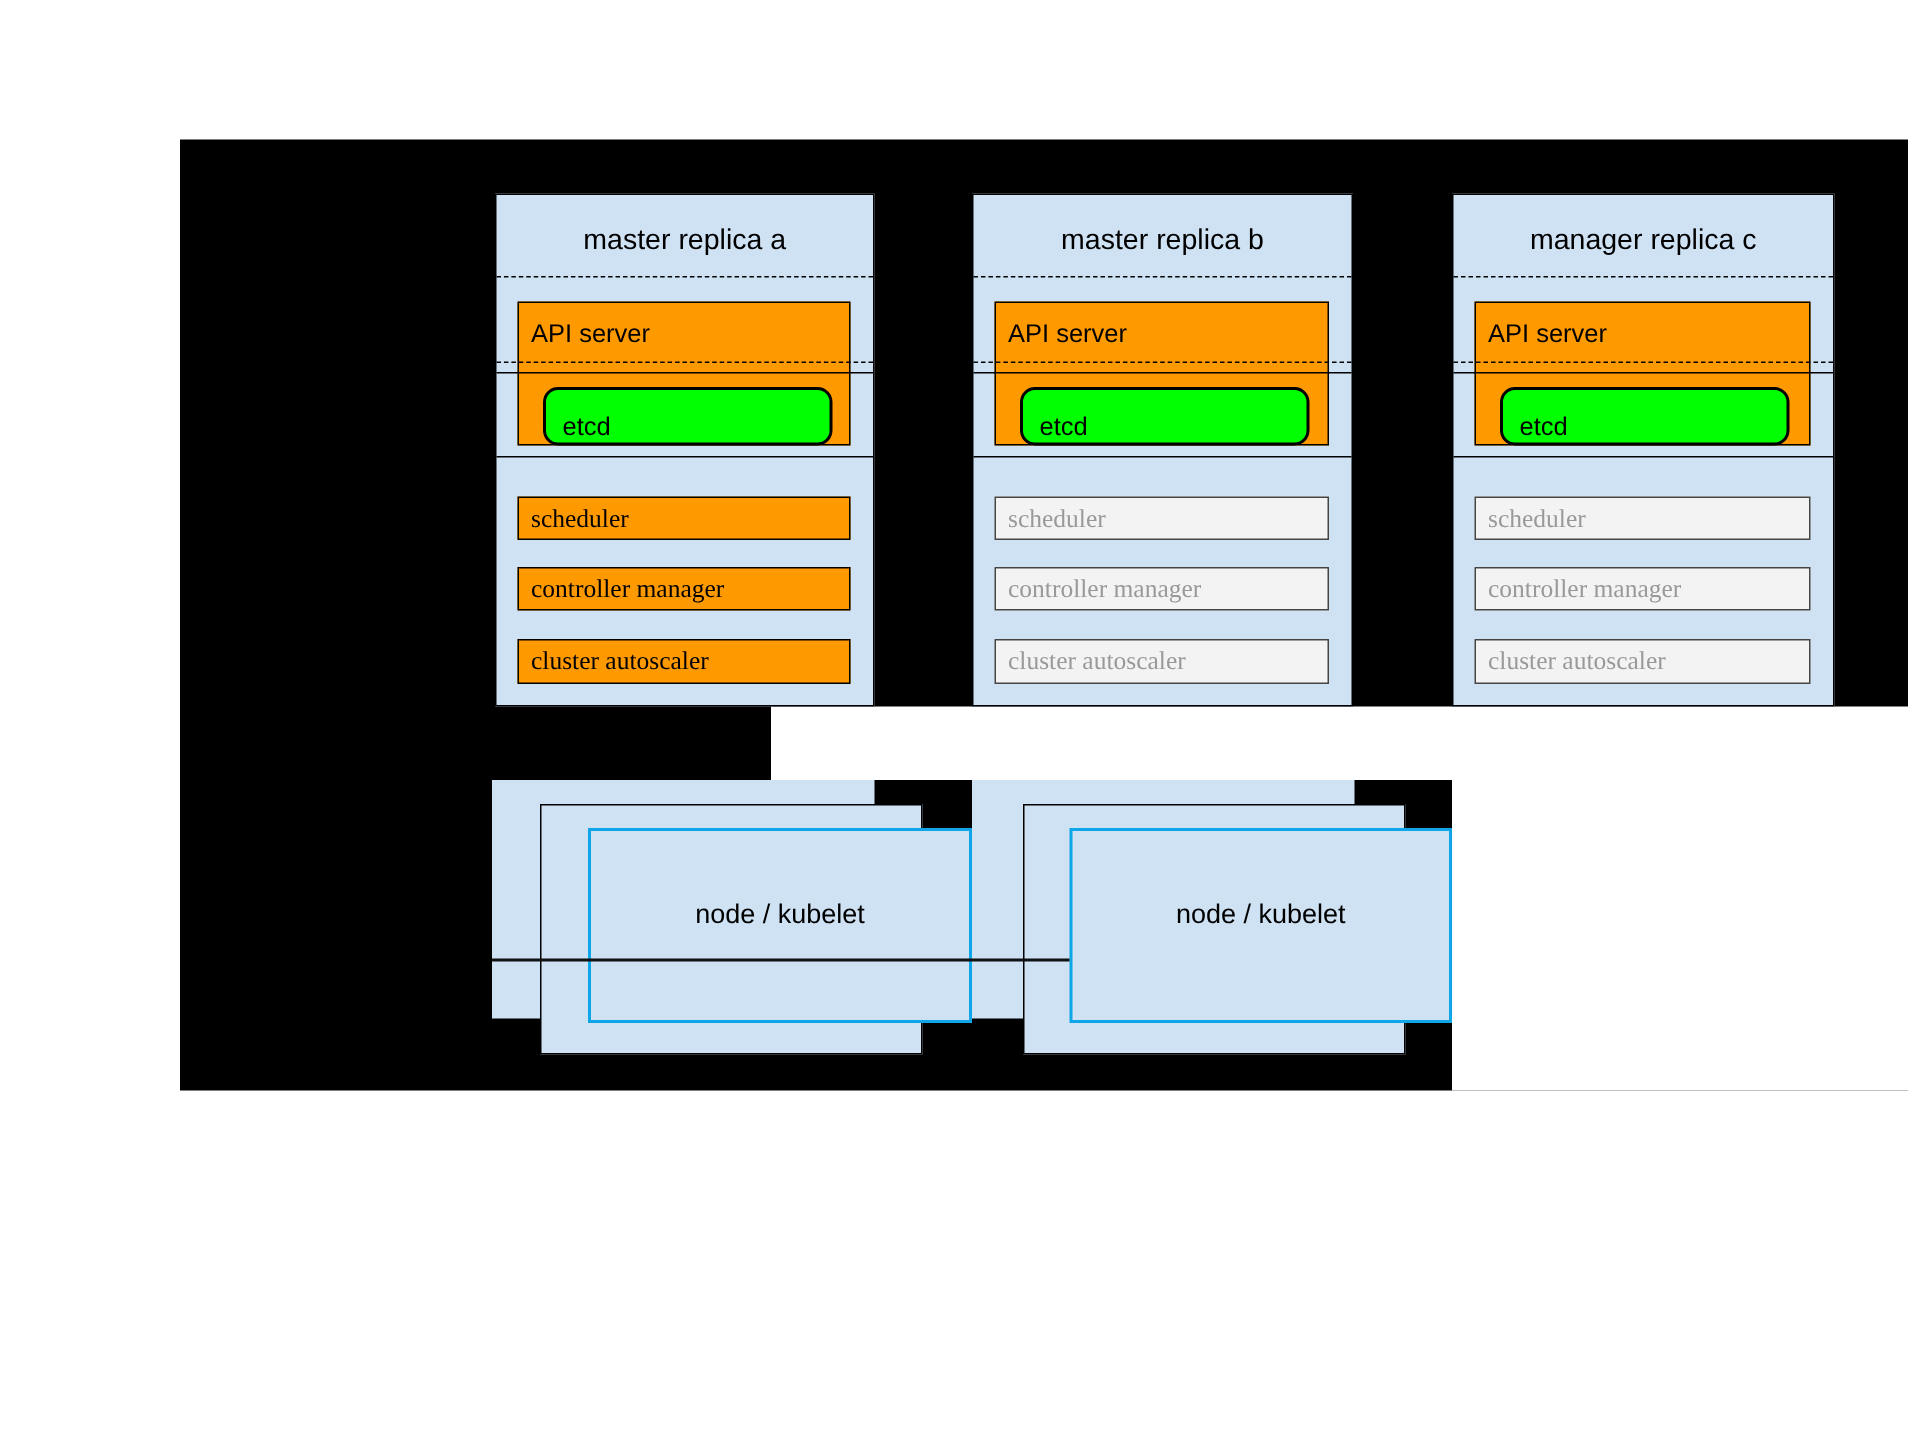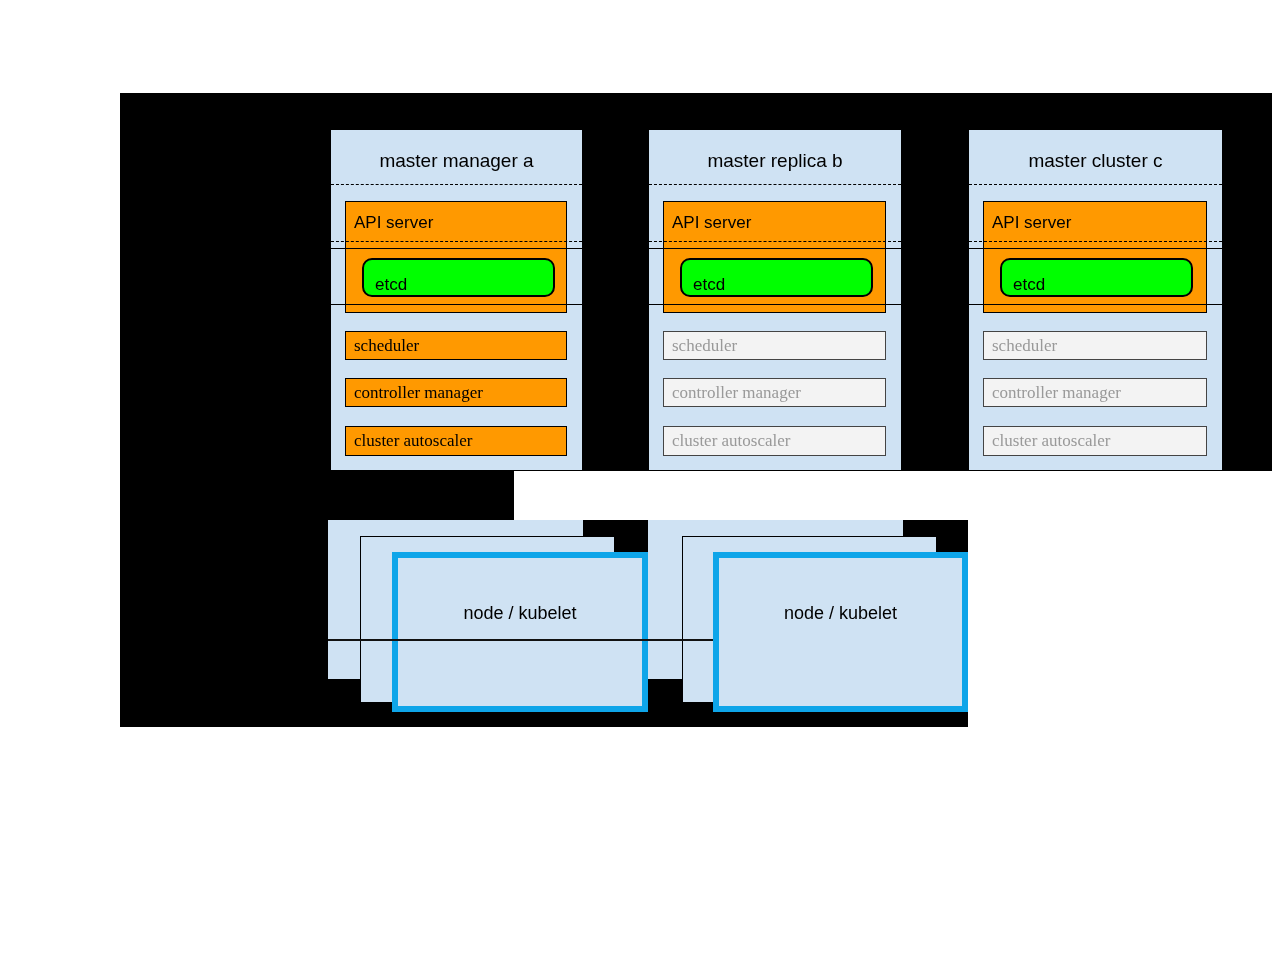--- a/index.html
+++ b/index.html
@@ -16,53 +16,53 @@
   .white-right{ left:968px; top:520px; width:304px;  height:207px; background:#ffffff; }
 
   
   .master { top:129px; height:342px; background:#cfe2f3; border:1px solid #000; }
   .m-title { position:absolute; top:20px; left:0; right:0; text-align:center;
              font-size:19px; line-height:22px; }
   .hline  { position:absolute; left:0; right:0; height:0; }
   .hline.dashed { border-top:1px dashed #000; }
   .hline.solid  { border-top:1px solid  #000; }
 
-  .api-box { position:absolute; left:14px; right:15px; top:71px; height:112px;
+  .api-box { position:absolute; left:14px; right:15px; top:71px; height:96px;
              background:#ff9900; border:1px solid #000; }
   .api-label { position:absolute; top:11px; left:8px; font-size:17px; line-height:20px; }
   .etcd { position:absolute; left:16px; top:56px; width:193px; height:39px;
           background:#00ff00; border:2px solid #000; border-radius:10px;
           display:flex; align-items:flex-end; padding-left:11px; font-size:17px; }
 
   .comp { position:absolute; left:14px; right:15px; height:29px;
           background:#ff9900; border:1px solid #000;
           display:flex; align-items:center; padding-left:8px; font-size:17px;font-family:Liberation Serif, serif; }
   .master.standby .comp { background:#f3f3f3; border:1px solid #444444; color:#999999; }
 
   
   .nback  { background:#cfe2f3; width:255px; height:159px; top:520px; z-index:1; }
   .nmid   { background:#cfe2f3; width:255px; height:167px; top:536px; z-index:2;
             border:1px solid #000; }
-  .nfront { background:#cfe2f3; height:160px; top:552px; z-index:3;
-            border:6px solid #0ea5e9; }
+  .nfront { background:#cfe2f3; height:130px; top:552px; z-index:3;
+            border:2px solid #0ea5e9; }
   .node-label { position:absolute; left:0; right:0; top:44px; text-align:center;
                 font-size:18px; line-height:22px; }
   .stack-line { left:328px; top:639px; width:385px; height:2px; background:#111111; z-index:4; }
 </style>
 </head>
 <body>
 
 <div class="canvas">
 
   <div class="abs black-bg"></div>
   <div class="abs white-step"></div>
   <div class="abs white-right"></div>
 
   <div class="abs master active" style="left:330px;width:253px">
-    <div class="m-title">master manager a</div>
+    <div class="m-title">master replica a</div>
     <div class="hline dashed" style="top:54px"></div>
     <div class="api-box">
       <span class="api-label">API server</span>
       <div class="etcd">
         <span>etcd</span>
       </div>
     </div>
     <div class="hline dashed" style="top:111px"></div>
     <div class="hline solid" style="top:118px"></div>
     <div class="hline solid" style="top:174px"></div>
@@ -94,21 +94,21 @@
     </div>
     <div class="comp" style="top:248px">
       <span>controller manager</span>
     </div>
     <div class="comp" style="top:296px;height:30px">
       <span>cluster autoscaler</span>
     </div>
   </div>
 
   <div class="abs master standby" style="left:968px;width:255px">
-    <div class="m-title">master cluster c</div>
+    <div class="m-title">manager replica c</div>
     <div class="hline dashed" style="top:54px"></div>
     <div class="api-box">
       <span class="api-label">API server</span>
       <div class="etcd">
         <span>etcd</span>
       </div>
     </div>
     <div class="hline dashed" style="top:111px"></div>
     <div class="hline solid" style="top:118px"></div>
     <div class="hline solid" style="top:174px"></div>

